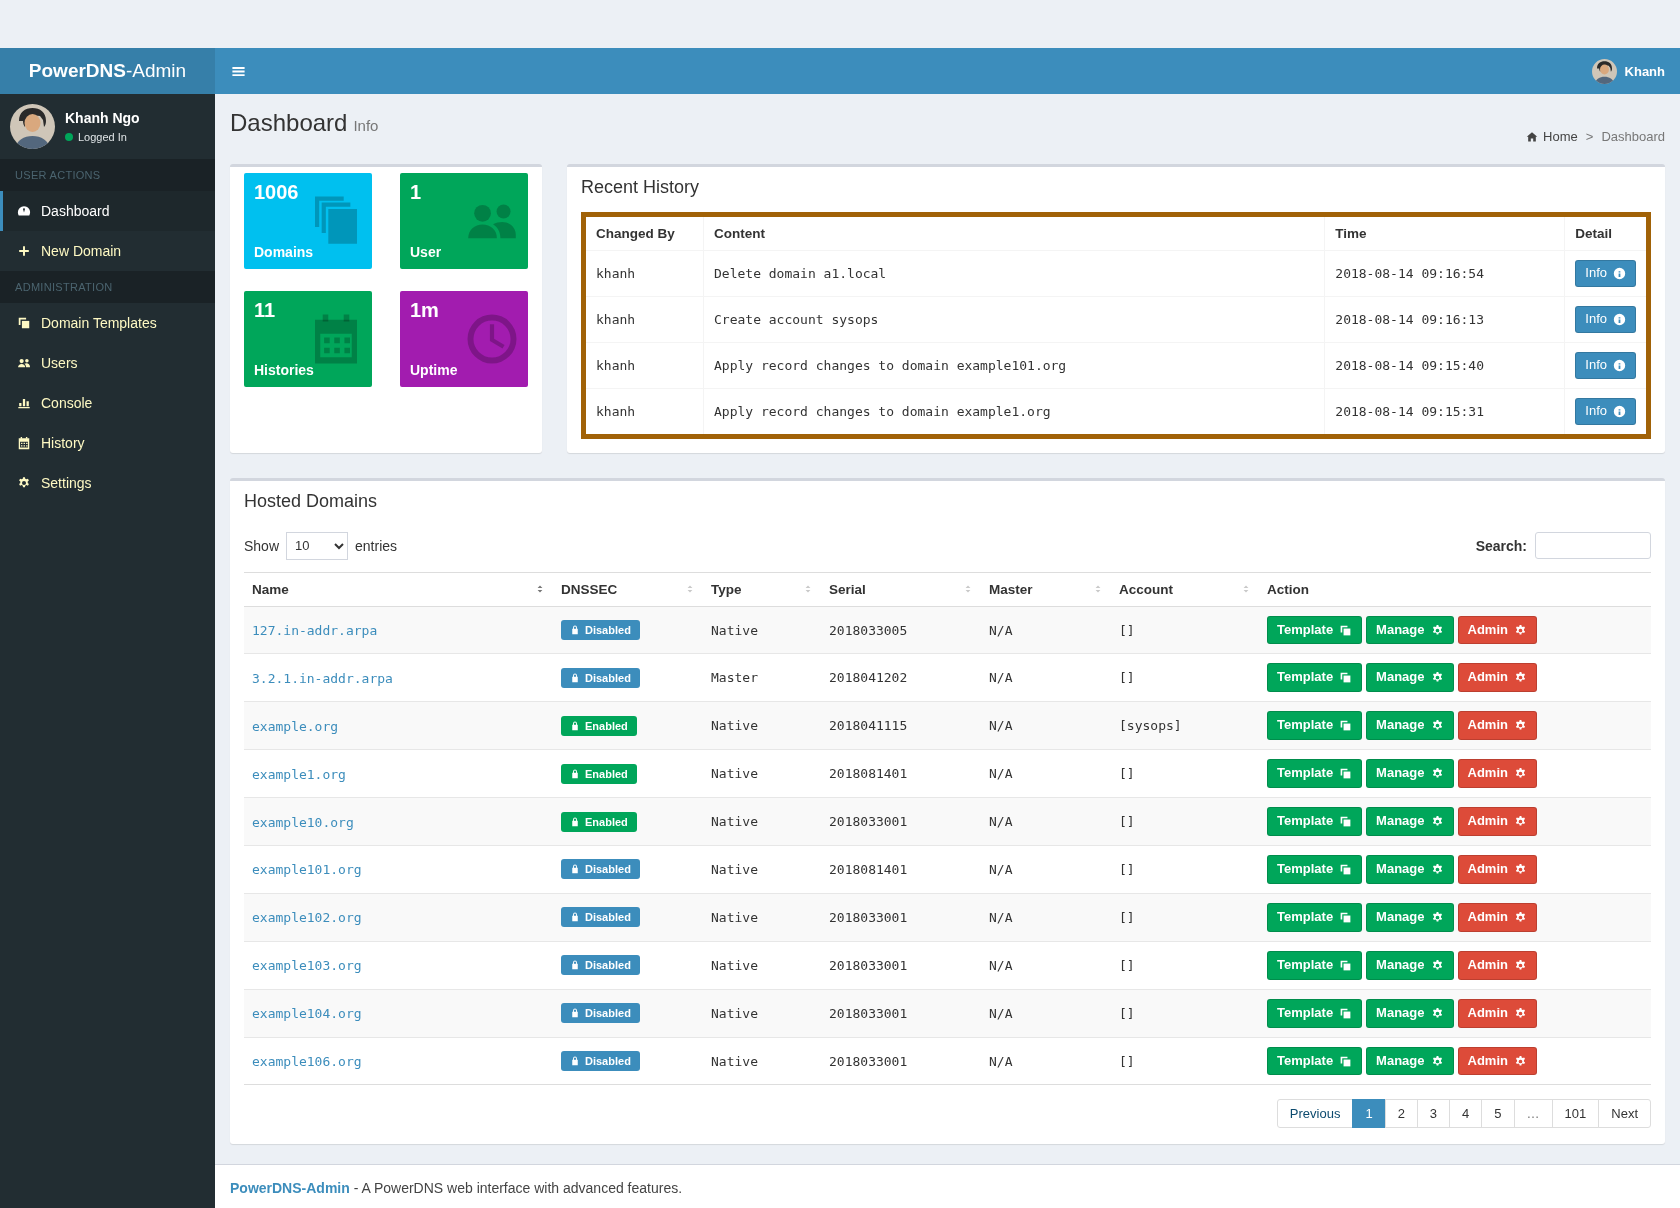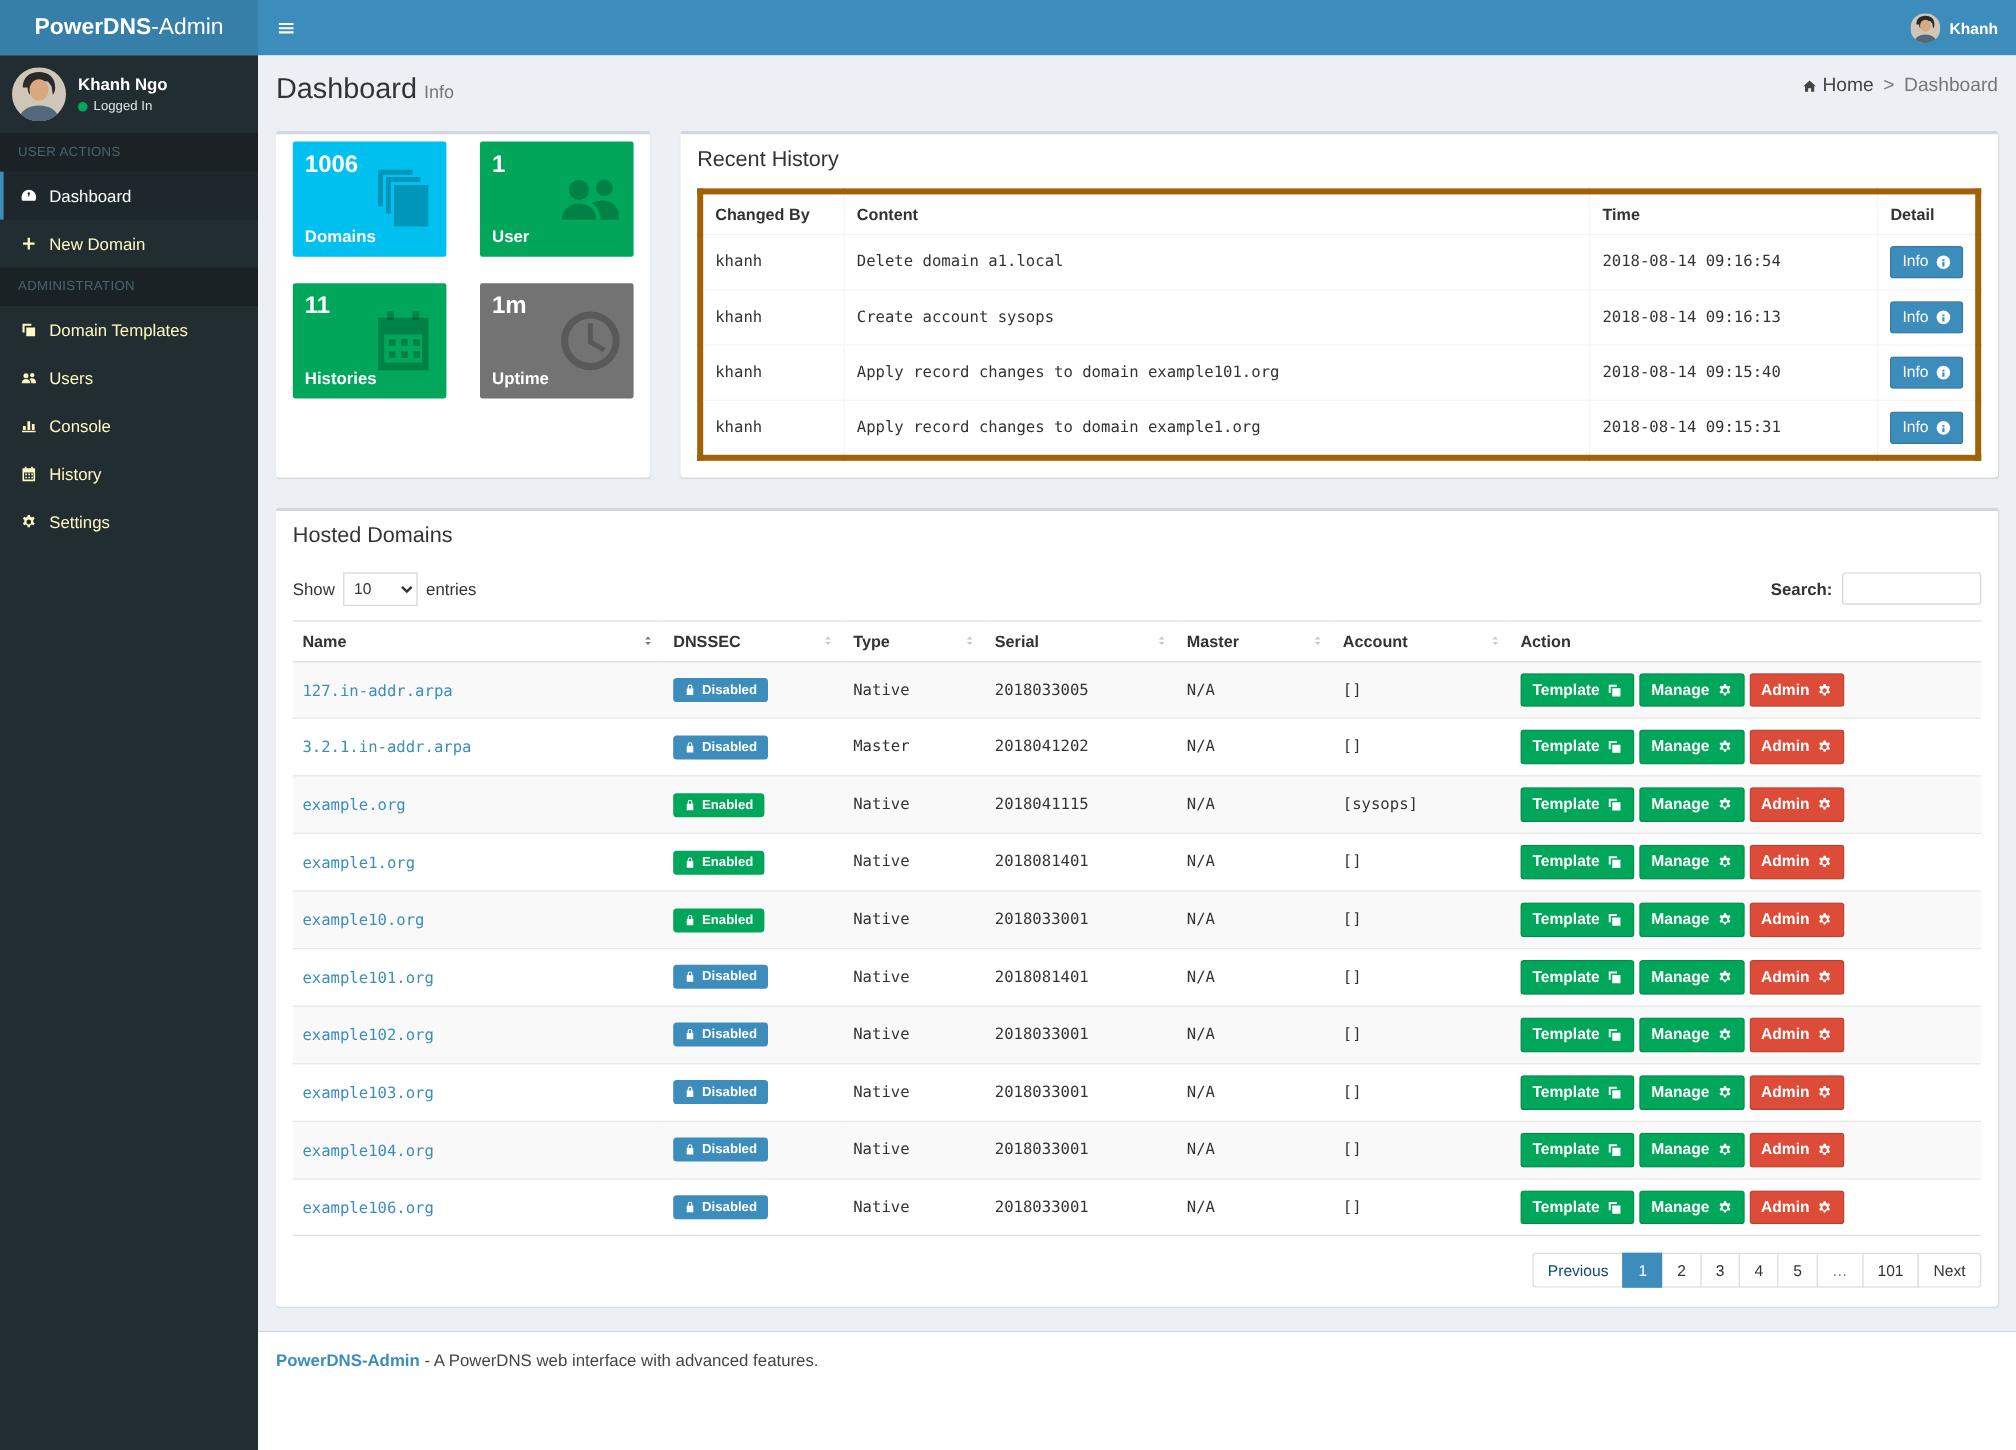--- a/index.html
+++ b/index.html
@@ -2,21 +2,21 @@
 <html><head>
 <meta charset="utf-8">
 <title>PowerDNS-Admin Dashboard</title>
 <style>
   * { box-sizing: border-box; }
   html,body { margin:0; padding:0; }
   body { font-family:"Liberation Sans", sans-serif; font-size:14px; color:#333; background:#ecf0f5; }
   .app { width:1680px; min-height:1208px; margin:0 auto; display:flex; flex-direction:column; }
 
   
-  .topbar { display:flex; height:46px; flex-shrink:0; }
+  .topbar { display:flex; height:46px; flex-shrink:0;margin-top:48px; }
   .logo { width:215px; background:#367fa9; color:#fff; font-size:19px; display:flex; align-items:center; justify-content:center; cursor:pointer; }
   .logo b { font-weight:700; }
   .navbar { flex:1; background:#3c8dbc; display:flex; align-items:center; justify-content:space-between; }
   .hamburger { color:#fff; padding:0 16px; height:46px; display:flex; align-items:center; cursor:pointer; }
   .hamburger .icon svg { width:15px; height:15px; }
   .nav-user { color:#fff; display:flex; align-items:center; gap:8px; padding:0 15px; height:46px; font-size:13px; font-weight:bold; cursor:pointer; }
   .avatar-sm { width:25px; height:25px; border-radius:50%; overflow:hidden; display:block; flex-shrink:0; }
   .avatar-sm svg, .avatar-lg svg { display:block; width:100%; height:100%; }
 
   
@@ -32,21 +32,21 @@
   .online-dot { width:8px; height:8px; border-radius:50%; background:#00a65a; display:inline-block; }
   .sb-header { color:#4b646f; background:#1a2226; padding:10px 15px; font-size:11px; letter-spacing:.3px; }
   .sb-item { display:flex; align-items:center; gap:10px; padding:12px 14px; color:#fef9c3; font-size:14px; cursor:pointer; text-decoration:none; border-left:3px solid transparent; }
   .sb-item .icon svg { width:14px; height:14px; }
   .sb-item.active { color:#fff; background:#1e282c; border-left-color:#3c8dbc; }
 
   
   .content-header { padding:15px 15px 20px; display:flex; justify-content:space-between; align-items:flex-start; }
   .content-header h1 { margin:0; font-size:24px; font-weight:400; color:#333; }
   .content-header h1 small { font-size:15px; color:#777; font-weight:400; margin-left:6px; }
-  .breadcrumb { display:flex; align-items:center; gap:8px; font-size:16px; color:#444; margin-top:2px; }
+  .breadcrumb { display:flex; align-items:center; gap:8px; font-size:13px; color:#444; margin-top:20px; }
   .breadcrumb a { color:#444; text-decoration:none; display:inline-flex; align-items:center; gap:5px; cursor:pointer; }
   .breadcrumb .icon svg { width:12px; height:12px; }
   .breadcrumb .sep { color:#777; }
   .breadcrumb .current { color:#777; }
 
   
   .content { flex:1; padding:0 15px 20px; }
   .box { background:#fff; border-top:3px solid #d2d6de; border-radius:3px; box-shadow:0 1px 1px rgba(0,0,0,.1); }
   .box-header { padding:10px 14px; }
   .box-header h3 { margin:0; font-size:18px; font-weight:400; }
@@ -283,21 +283,21 @@
                   <div class="stat-value">11</div>
                   <span class="icon stat-icon">
                     <svg viewBox="0 0 16 16" fill="currentColor" aria-hidden="true">
                       <path fill-rule="evenodd" d="M2 2.5h12V15H2zm1.5 4v6.7h9V6.5z"></path>
                       <path d="M4.6 7.6h1.6v1.6H4.6zM7.5 7.6h1.6v1.6H7.5zM10.4 7.6h1.6v1.6h-1.6zM4.6 10.5h1.6v1.6H4.6zM7.5 10.5h1.6v1.6H7.5zM10.4 10.5h1.6v1.6h-1.6z"></path>
                       <path d="M4.2 1h1.6v2H4.2zM10.2 1h1.6v2h-1.6z"></path>
                     </svg>
                   </span>
                   <div class="stat-label">Histories</div>
                 </div>
-                <div class="stat-box" style="background:#737373">
+                <div class="stat-box" style="background:#a21caf">
                   <div class="stat-value">1m</div>
                   <span class="icon stat-icon">
                     <svg viewBox="0 0 16 16" fill="currentColor" aria-hidden="true">
                       <path fill-rule="evenodd" d="M8 1a7 7 0 1 0 0 14A7 7 0 0 0 8 1zm0 1.7a5.3 5.3 0 1 1 0 10.6A5.3 5.3 0 0 1 8 2.7z"></path>
                       <path d="M7.4 3.8h1.2v4.1l3 1.8-.6 1-3.6-2.1z"></path>
                     </svg>
                   </span>
                   <div class="stat-label">Uptime</div>
                 </div>
               </div>

